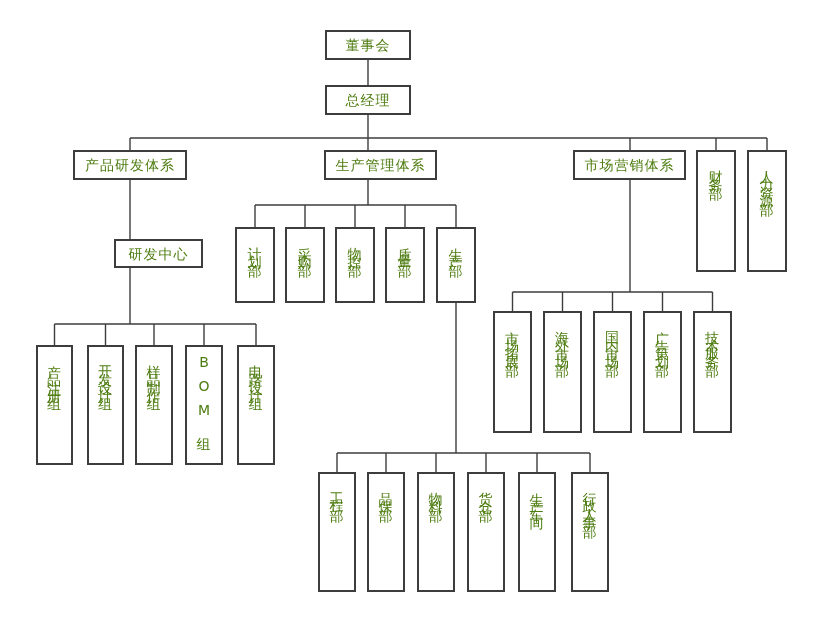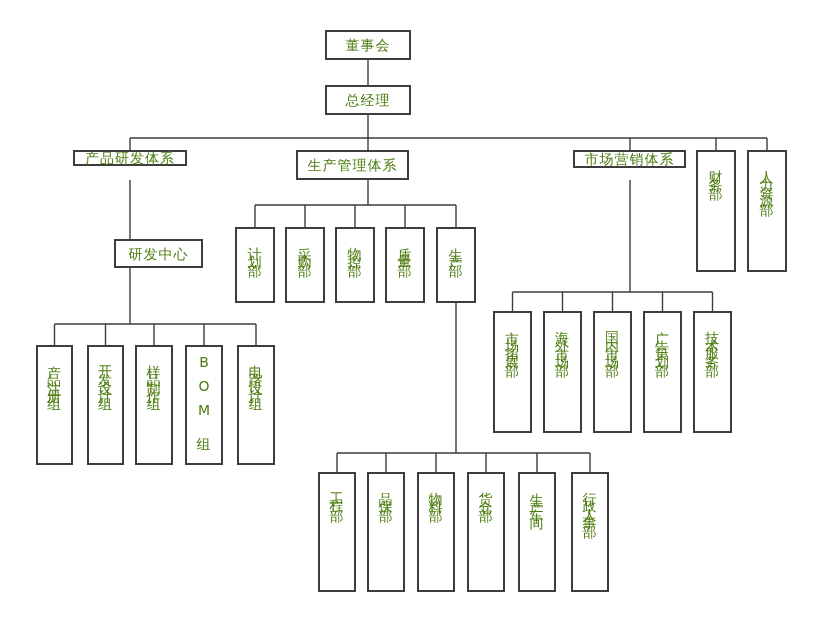--- a/index.html
+++ b/index.html
@@ -93,27 +93,27 @@
     <line x1="712.5" y1="292" x2="712.5" y2="311"></line>
   </svg>
 
   <div class="node hbox" style="left:325px; top:30px;  width:86px;  height:30px;">
       <span>董事会</span>
     </div>
   <div class="node hbox" style="left:325px; top:85px;  width:86px;  height:30px;">
       <span>总经理</span>
     </div>
 
-  <div class="node hbox" style="left:73px;  top:150px; width:114px; height:16px;">
+  <div class="node hbox" style="left:73px;  top:150px; width:114px; height:30px;">
       <span>产品研发体系</span>
     </div>
-  <div class="node hbox" style="left:296px; top:150px; width:113px; height:30px;">
+  <div class="node hbox" style="left:324px; top:150px; width:113px; height:30px;">
       <span>生产管理体系</span>
     </div>
-  <div class="node hbox" style="left:573px; top:150px; width:113px; height:18px;">
+  <div class="node hbox" style="left:573px; top:150px; width:113px; height:30px;">
       <span>市场营销体系</span>
     </div>
   <div class="node vbox" style="left:696px; top:150px; width:40px;  height:122px;">
       <span class="vtext">财务部</span>
     </div>
   <div class="node vbox" style="left:747px; top:150px; width:40px;  height:122px;">
       <span class="vtext">人力资源部</span>
     </div>
 
   <div class="node hbox" style="left:86px;  top:239px; width:89px;  height:29px;margin-left:28px;">

